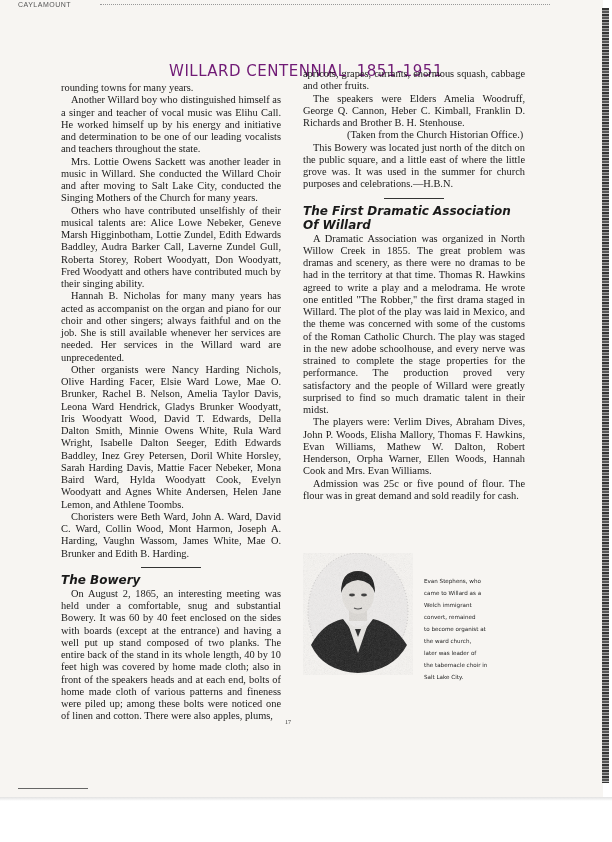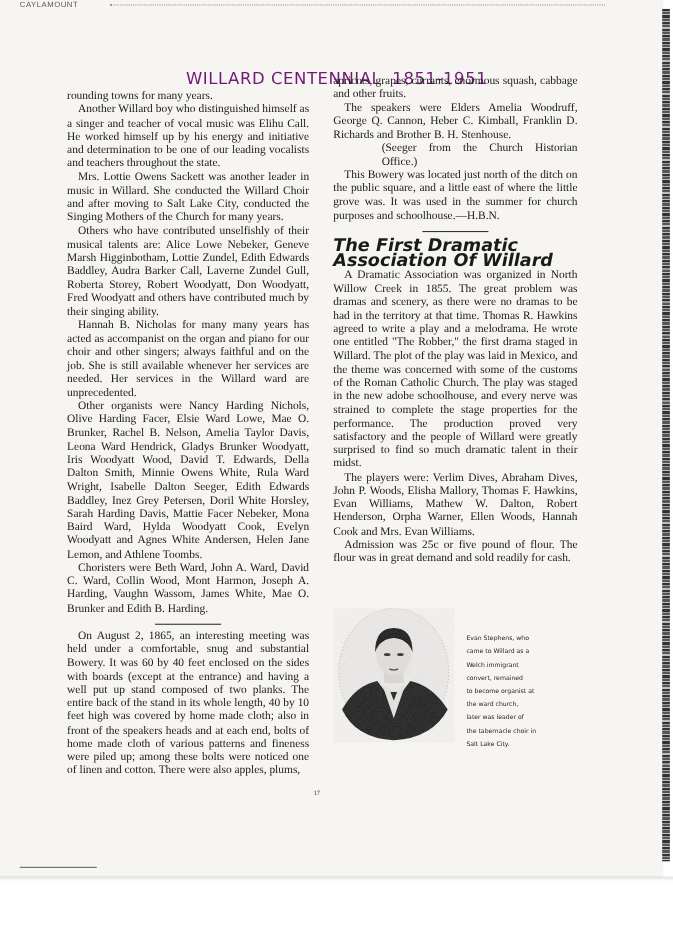--- a/index.html
+++ b/index.html
@@ -11,21 +11,21 @@
   .header-strip { position:absolute; left:18px; top:1px; font-family:"Liberation Sans", sans-serif; font-size:7px; color:#555; letter-spacing:0.5px; }
   .header-strip-line { position:absolute; left:100px; top:4px; width:450px; height:1px; border-top:1px dotted #999; }
   .title { position:absolute; left:0; width:612px; top:62px; text-align:center; font-family:"DejaVu Sans", sans-serif; font-size:15px; letter-spacing:0.5px; color:#701a75; }
   .title .years { margin-left:10px; }
   .col { position:absolute; font-size:10.4px; line-height:12.25px; text-align:justify; }
   .col p { margin:0; text-indent:10px; }
   .col p.noindent { text-indent:0; }
   .col-left { left:61px; top:82px; width:220px; }
   .col-right { left:303px; top:68px; width:222px; }
   .rule { width:60px; height:1px; background:#333; margin:7px auto 5px auto; }
-  .section-head { font-family:"DejaVu Sans", sans-serif; font-style:italic; font-weight:bold; font-size:16px; line-height:14px; text-align:left; margin:2px 0 1px 0; }
+  .section-head { font-family:"DejaVu Sans", sans-serif; font-style:italic; font-weight:bold; font-size:12px; line-height:14px; text-align:left; margin:2px 0 1px 0; }
   .source { padding-left:44px; text-indent:0 !important; }
   .photo { position:absolute; left:303px; top:553px; width:110px; height:122px; }
   .caption { position:absolute; left:424px; top:575px; width:90px; font-family:"DejaVu Sans", sans-serif; font-size:5.6px; line-height:12px; color:#222; }
   .caption span { display:block; }
   .page-num { position:absolute; left:285px; top:719px; font-size:6px; color:#333; }
   .footer-line { position:absolute; left:18px; top:788px; width:70px; height:1px; background:#666; }
 </style>
 </head>
 <body>
 
@@ -42,28 +42,29 @@
 
 <div class="col col-left">
   <p class="noindent">rounding towns for many years.</p>
   <p>Another Willard boy who distinguished himself as a singer and teacher of vocal music was Elihu Call. He worked himself up by his energy and initiative and determination to be one of our leading vocalists and teachers throughout the state.</p>
   <p>Mrs. Lottie Owens Sackett was another leader in music in Willard. She conducted the Willard Choir and after moving to Salt Lake City, conducted the Singing Mothers of the Church for many years.</p>
   <p>Others who have contributed unselfishly of their musical talents are: Alice Lowe Nebeker, Geneve Marsh Higginbotham, Lottie Zundel, Edith Edwards Baddley, Audra Barker Call, Laverne Zundel Gull, Roberta Storey, Robert Woodyatt, Don Woodyatt, Fred Woodyatt and others have contributed much by their singing ability.</p>
   <p>Hannah B. Nicholas for many many years has acted as accompanist on the organ and piano for our choir and other singers; always faithful and on the job. She is still available whenever her services are needed. Her services in the Willard ward are unprecedented.</p>
   <p>Other organists were Nancy Harding Nichols, Olive Harding Facer, Elsie Ward Lowe, Mae O. Brunker, Rachel B. Nelson, Amelia Taylor Davis, Leona Ward Hendrick, Gladys Brunker Woodyatt, Iris Woodyatt Wood, David T. Edwards, Della Dalton Smith, Minnie Owens White, Rula Ward Wright, Isabelle Dalton Seeger, Edith Edwards Baddley, Inez Grey Petersen, Doril White Horsley, Sarah Harding Davis, Mattie Facer Nebeker, Mona Baird Ward, Hylda Woodyatt Cook, Evelyn Woodyatt and Agnes White Andersen, Helen Jane Lemon, and Athlene Toombs.</p>
   <p>Choristers were Beth Ward, John A. Ward, David C. Ward, Collin Wood, Mont Harmon, Joseph A. Harding, Vaughn Wassom, James White, Mae O. Brunker and Edith B. Harding.</p>
   <div class="rule"></div>
+  <div class="section-head">The Bowery</div>
   <p>On August 2, 1865, an interesting meeting was held under a comfortable, snug and substantial Bowery. It was 60 by 40 feet enclosed on the sides with boards (except at the entrance) and having a well put up stand composed of two planks. The entire back of the stand in its whole length, 40 by 10 feet high was covered by home made cloth; also in front of the speakers heads and at each end, bolts of home made cloth of various patterns and fineness were piled up; among these bolts were noticed one of linen and cotton. There were also apples, plums,</p>
 </div>
 
 <div class="col col-right">
   <p class="noindent">apricots, grapes, currants, enormous squash, cabbage and other fruits.</p>
   <p>The speakers were Elders Amelia Woodruff, George Q. Cannon, Heber C. Kimball, Franklin D. Richards and Brother B. H. Stenhouse.</p>
-  <p class="source">(Seeger from the Church Historian Office.)</p>
-  <p>This Bowery was located just north of the ditch on the public square, and a little east of where the little grove was. It was used in the summer for church purposes and schoolhouse.—H.B.N.</p>
+  <p class="source">(Taken from the Church Historian Office.)</p>
+  <p>This Bowery was located just north of the ditch on the public square, and a little east of where the little grove was. It was used in the summer for church purposes and celebrations.—H.B.N.</p>
   <div class="rule"></div>
   <div class="section-head">The First Dramatic Association Of Willard</div>
   <p>A Dramatic Association was organized in North Willow Creek in 1855. The great problem was dramas and scenery, as there were no dramas to be had in the territory at that time. Thomas R. Hawkins agreed to write a play and a melodrama. He wrote one entitled "The Robber," the first drama staged in Willard. The plot of the play was laid in Mexico, and the theme was concerned with some of the customs of the Roman Catholic Church. The play was staged in the new adobe schoolhouse, and every nerve was strained to complete the stage properties for the performance. The production proved very satisfactory and the people of Willard were greatly surprised to find so much dramatic talent in their midst.</p>
   <p>The players were: Verlim Dives, Abraham Dives, John P. Woods, Elisha Mallory, Thomas F. Hawkins, Evan Williams, Mathew W. Dalton, Robert Henderson, Orpha Warner, Ellen Woods, Hannah Cook and Mrs. Evan Williams.</p>
   <p>Admission was 25c or five pound of flour. The flour was in great demand and sold readily for cash.</p>
 </div>
 
 <div class="photo">
   <svg width="110" height="122" viewBox="0 0 110 122">
     <defs>

